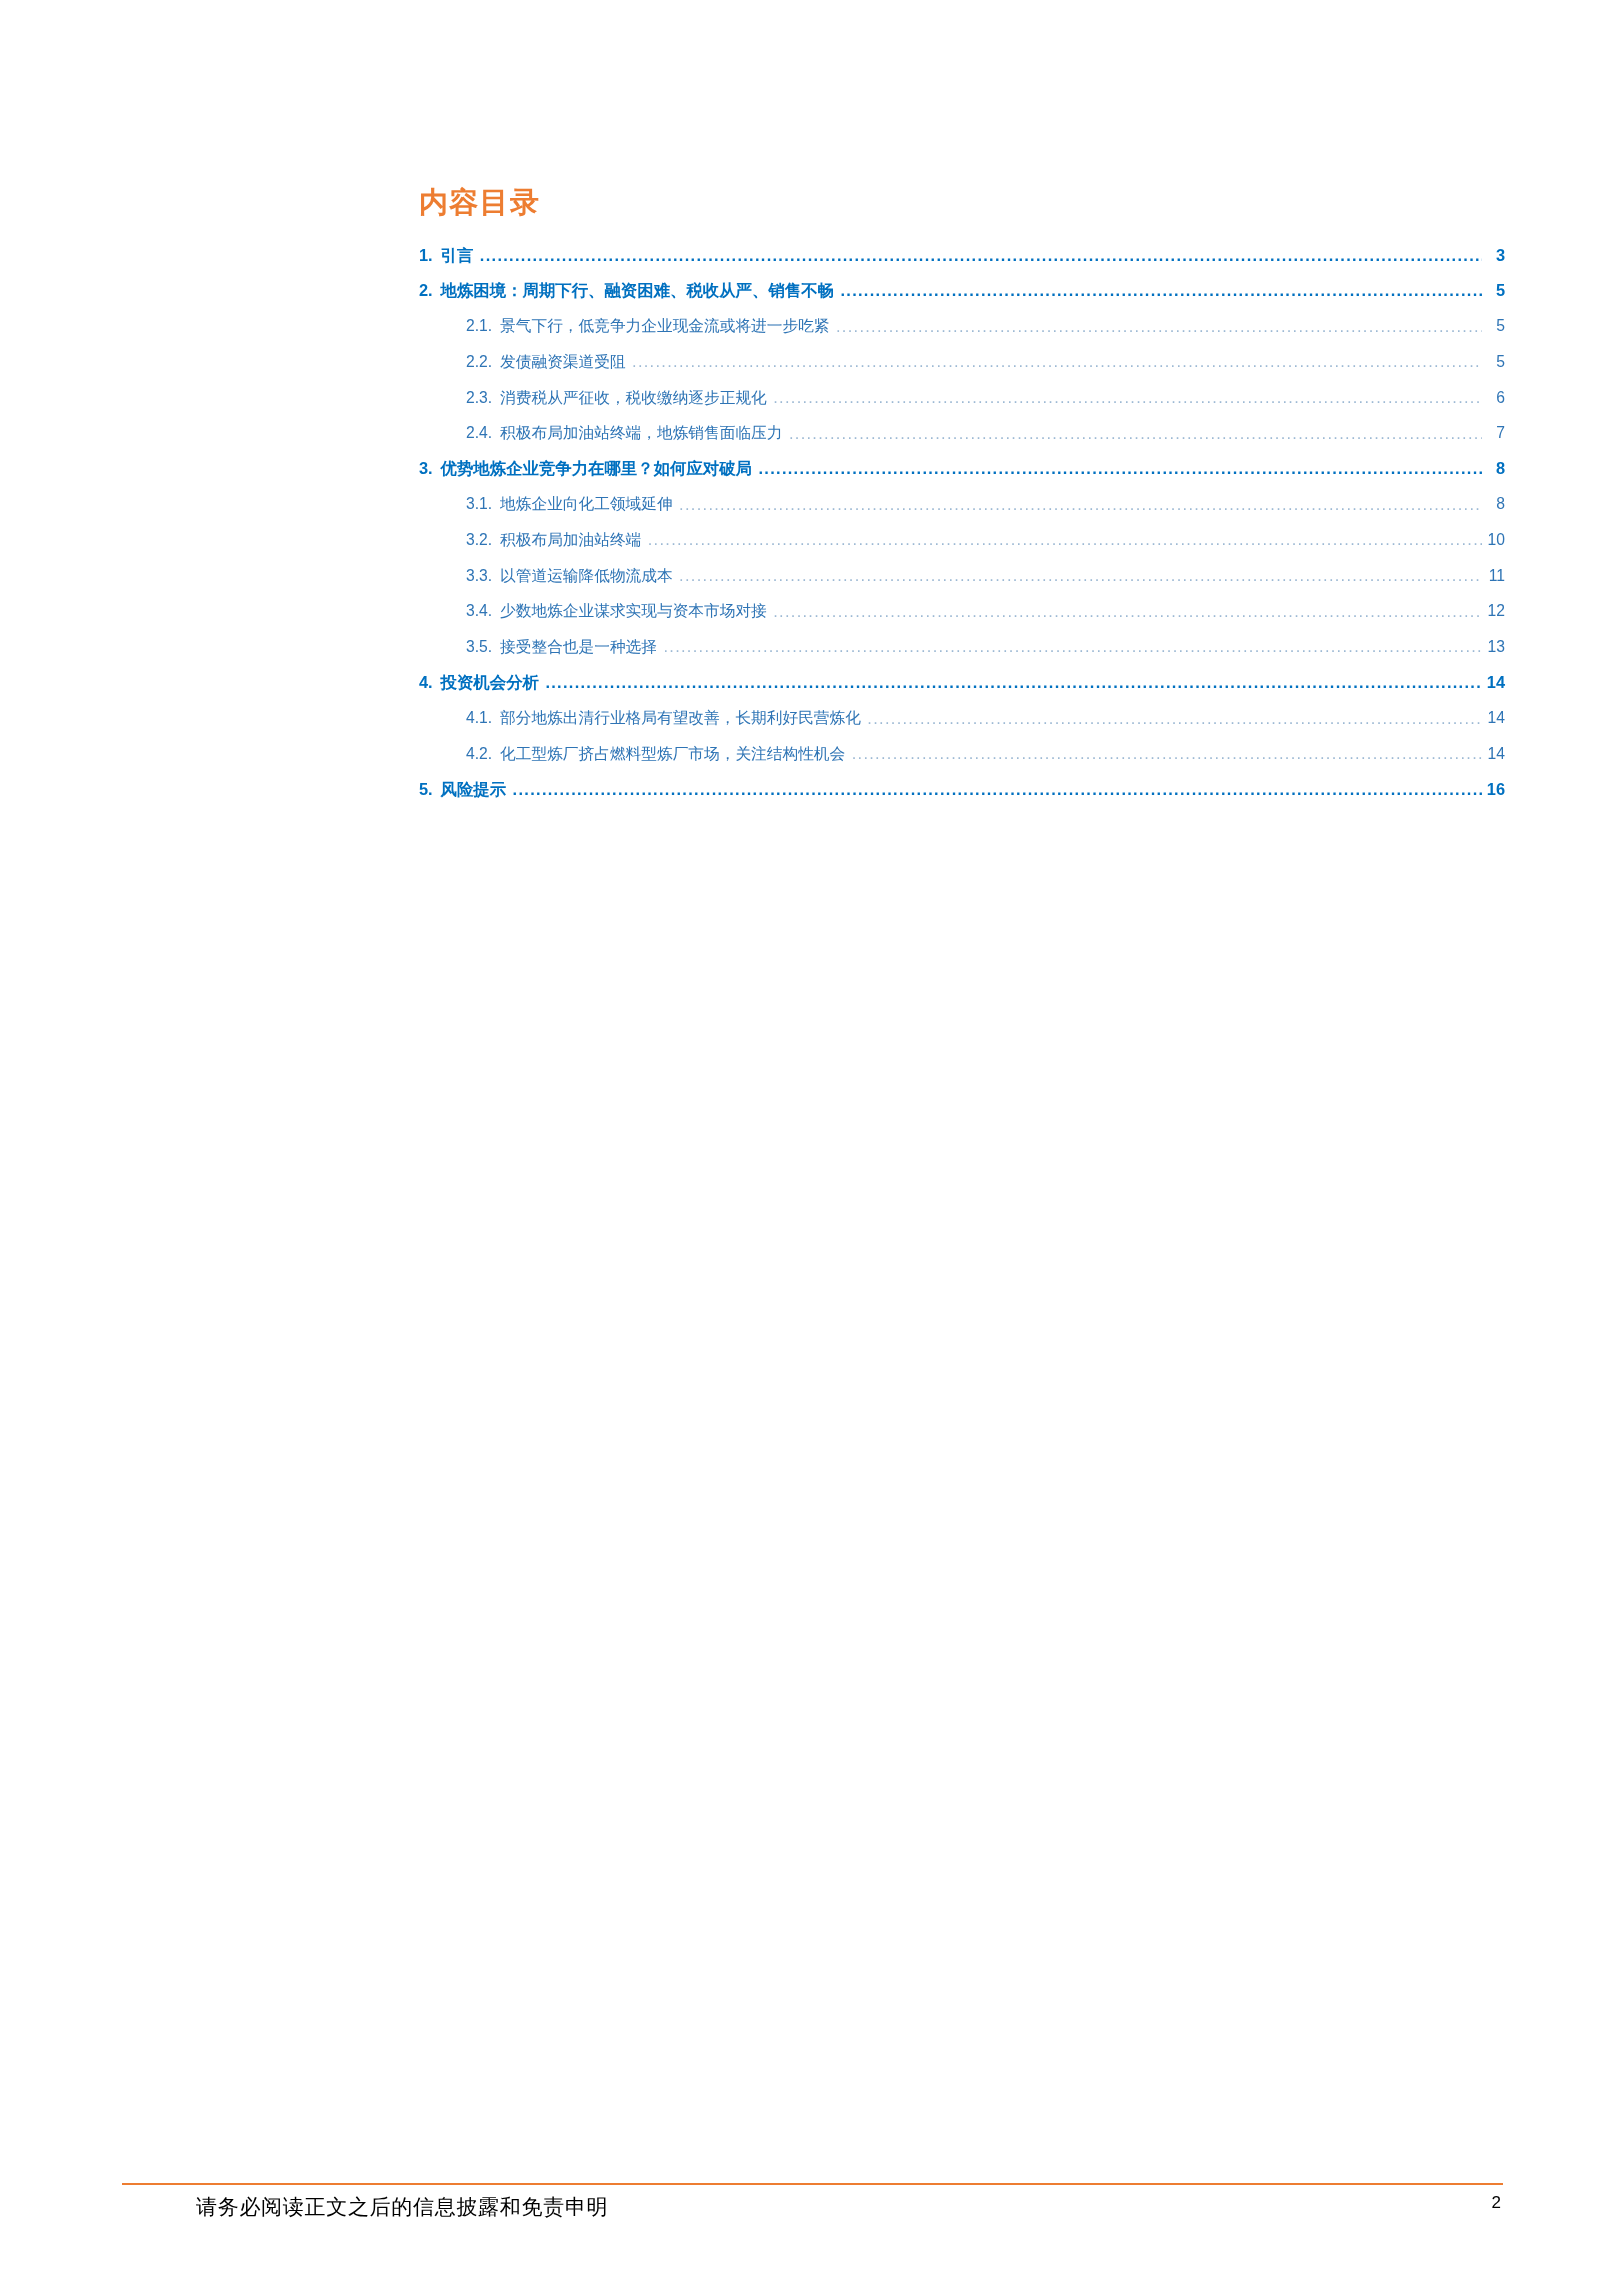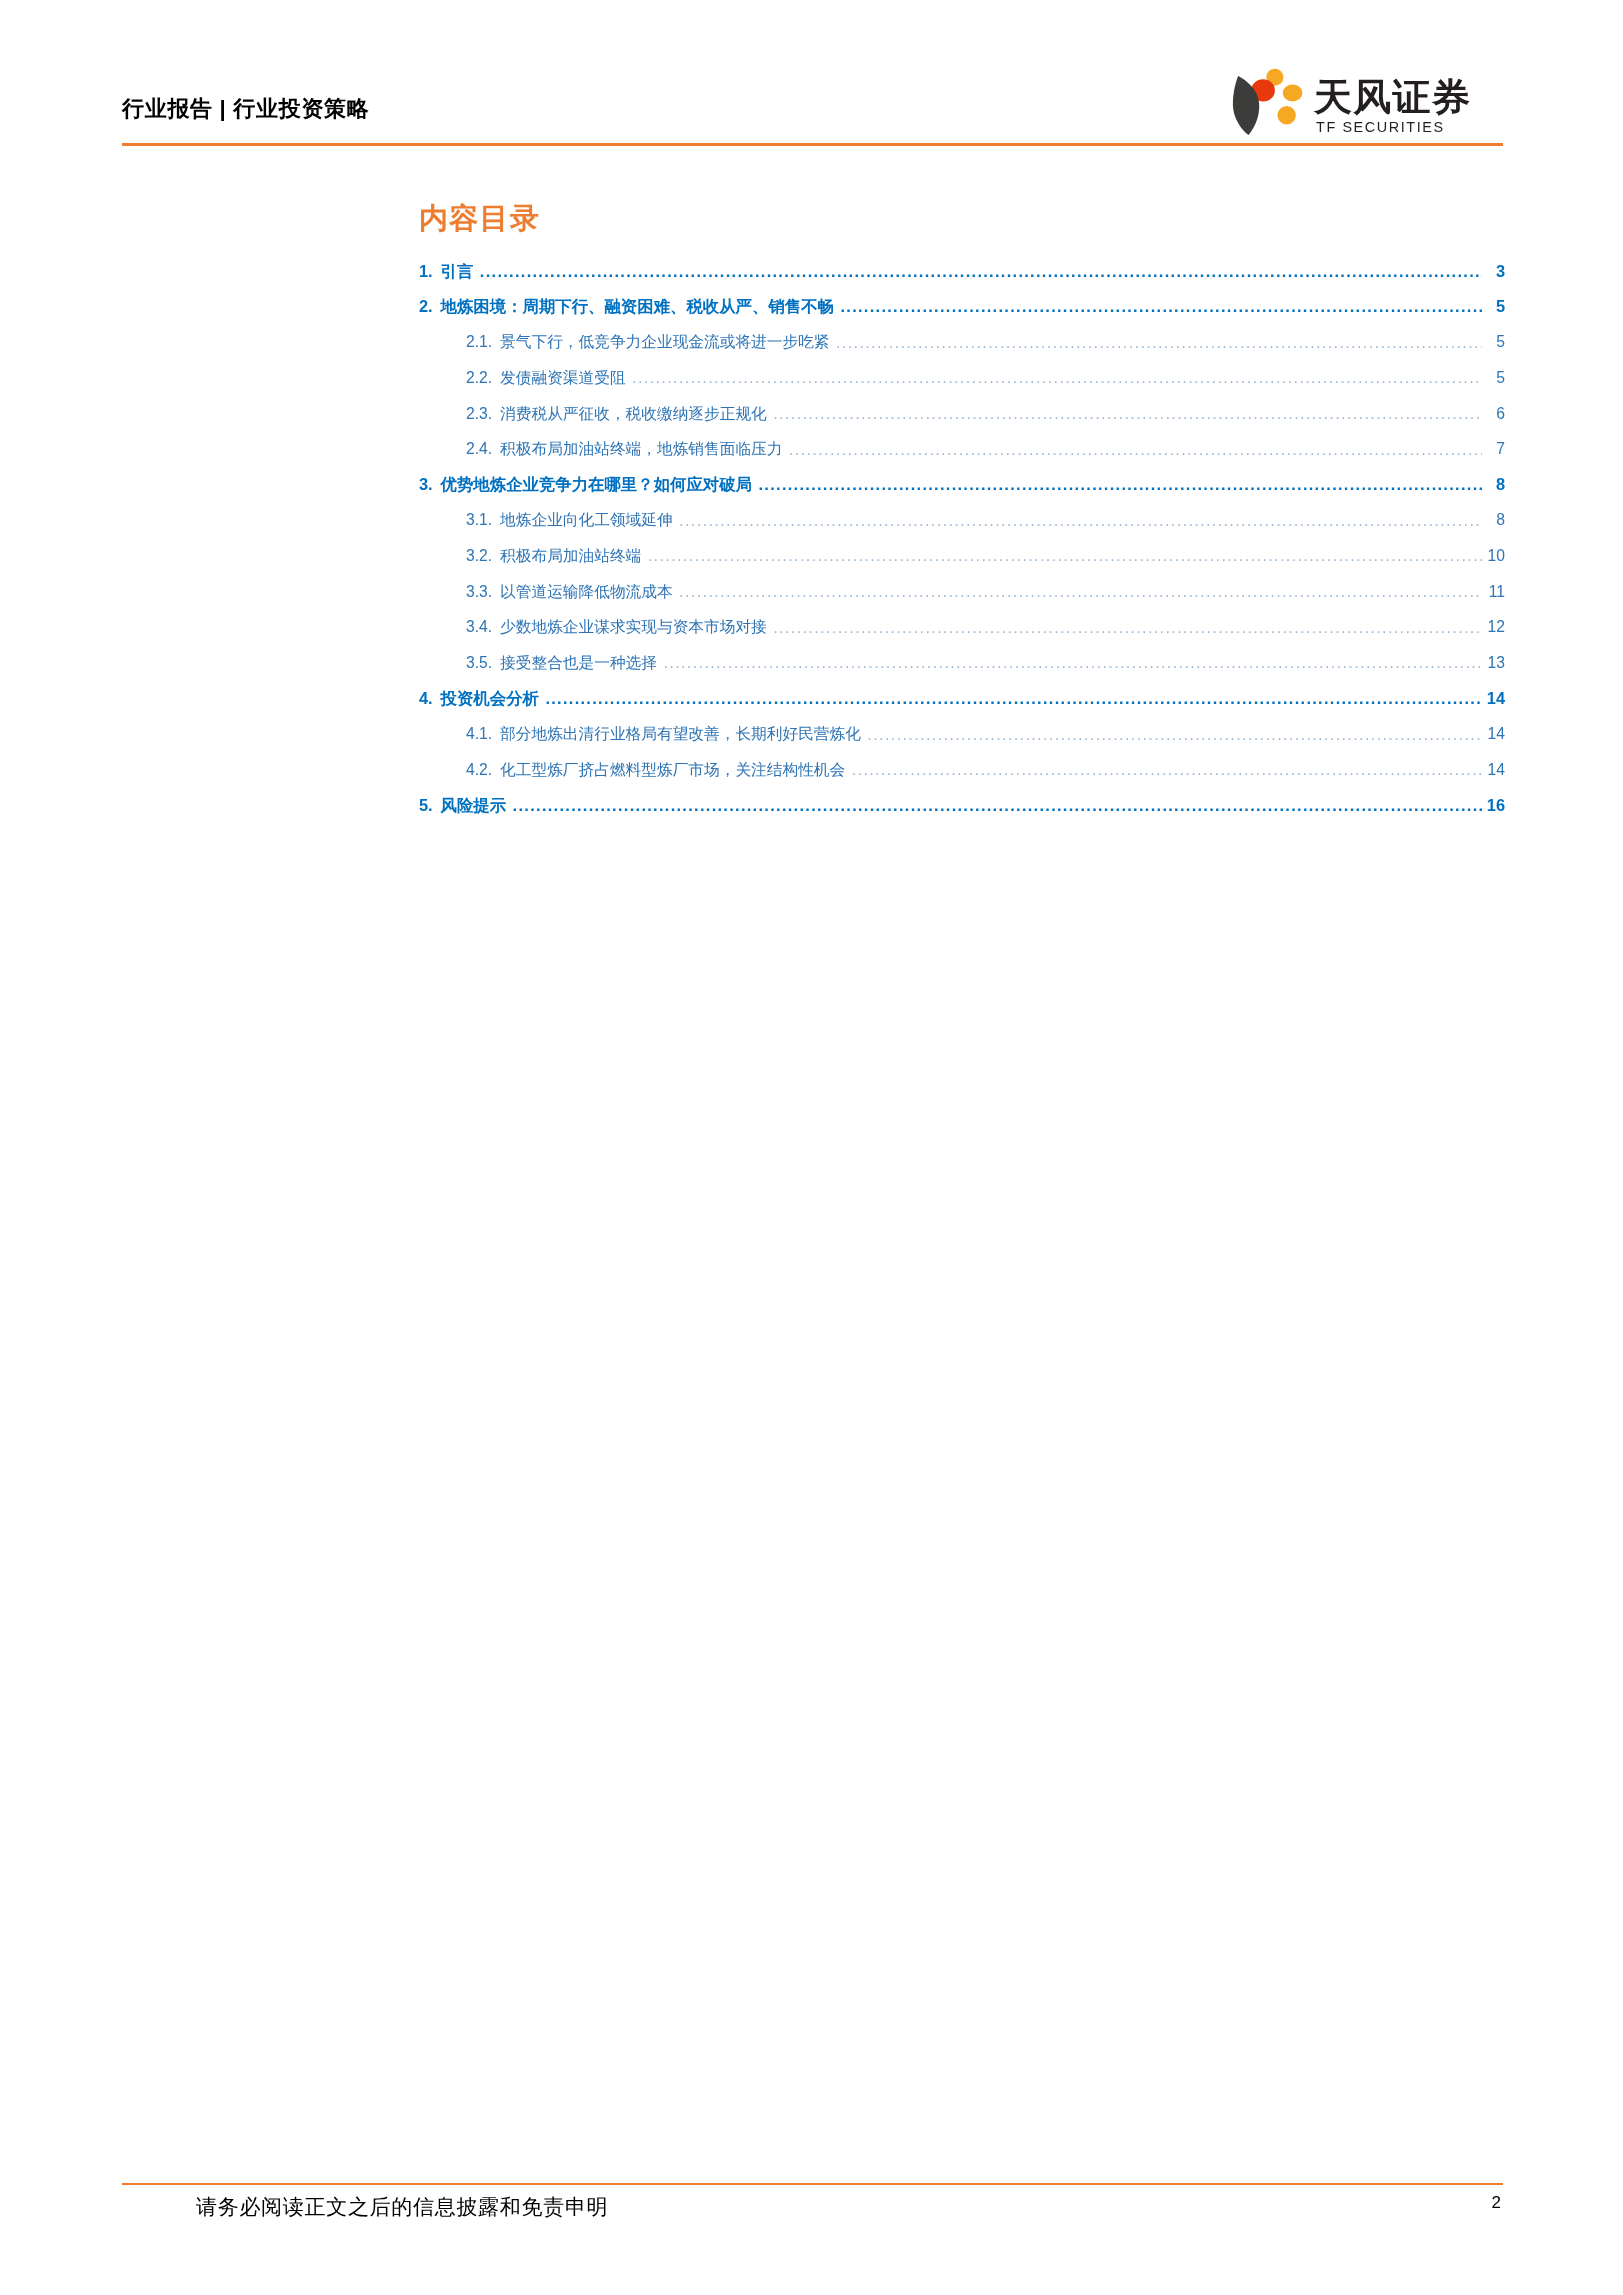--- a/index.html
+++ b/index.html
@@ -82,21 +82,20 @@
     letter-spacing: 1.6px;
     white-space: nowrap;
   }
 
   
   .toc {
     position: absolute;
     left: 419px;
     top: 183px;
     width: 1086px;
-    margin-top: 16px;
   }
   .toc-title {
     font-size: 29px;
     font-weight: bold;
     color: #ED7D31;
     letter-spacing: 1.3px;
     margin-bottom: 19.6px;
   }
 
   .toc-row {
@@ -176,39 +175,20 @@
     top: 2193px;
     font-size: 17px;
     color: #000;
   }
 </style>
 </head>
 <body>
 
 <div class="page">
 
-  <div class="header">
-    <div class="header-title">行业报告 | 行业投资策略</div>
-
-    <div class="logo">
-      <div class="logo-mark">
-        <svg width="76" height="71" viewBox="0 0 116 108" xmlns="http://www.w3.org/2000/svg">
-          <ellipse cx="70" cy="14" rx="13" ry="13" fill="#F7A823"></ellipse>
-          <ellipse cx="97" cy="38" rx="15" ry="13" fill="#F7A823"></ellipse>
-          <ellipse cx="88" cy="72" rx="14" ry="14" fill="#F7A823"></ellipse>
-          <ellipse cx="52" cy="34" rx="18" ry="17" fill="#E8380D"></ellipse>
-          <path d="M14 12 C14 12 44 26 46 54 C48 82 30 102 30 102 C30 102 4 84 6 50 C7 28 14 12 14 12 Z" fill="#3C3C3B"></path>
-        </svg>
-      </div>
-      <div class="logo-text-cn">天风证券</div>
-      <div class="logo-text-en">TF SECURITIES</div>
-    </div>
-
-    <div class="header-rule"></div>
-  </div>
 
   <div class="toc">
     <div class="toc-title">内容目录</div>
     <div id="toc-list">
         <div class="toc-row lvl1">
           <span class="num">1.</span>
           <span class="label">引言</span>
           <span class="dots">.......................................................................................................................................................................................................</span>
           <span class="page-no">3</span>
         </div>

